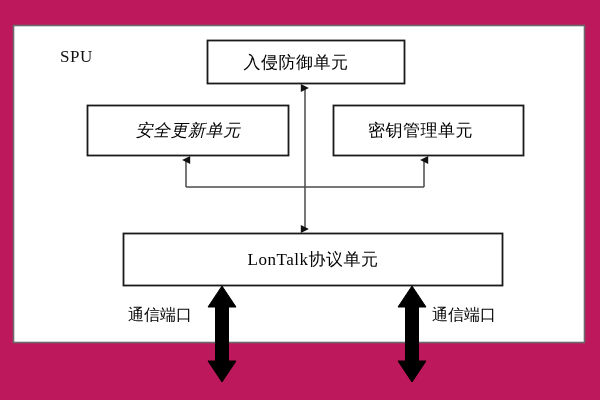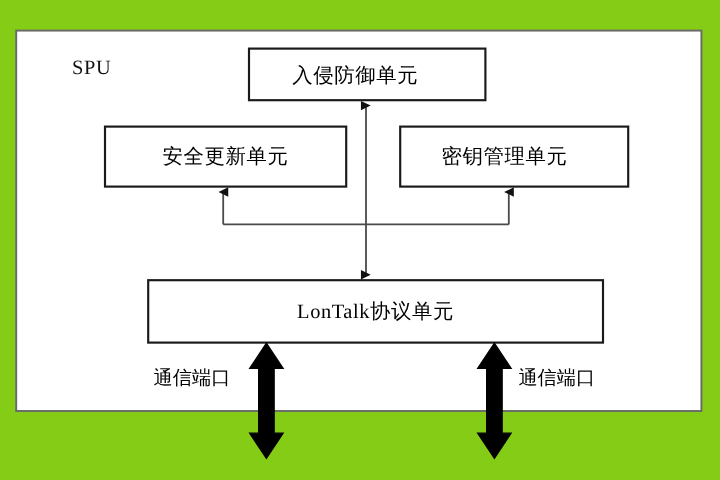--- a/index.html
+++ b/index.html
@@ -7,21 +7,21 @@
     padding: 0;
     background: #ffffff;
   }
   body {
     font-family: "Liberation Serif", "DejaVu Serif", serif;
   }
   #canvas {
     position: relative;
     width: 600px;
     height: 400px;
-    background: #84cc16;
+    background: #be185d;
     overflow: hidden;
   }
   svg.diagram {
     position: absolute;
     left: 0;
     top: 0;
     width: 600px;
     height: 400px;
   }
   .box-label {
@@ -95,21 +95,21 @@
                L 412 382
                L 398 361 L 405.5 361
                L 405.5 307 L 398 307 Z" fill="#000000" stroke="#000000" stroke-width="1"></path>
     </g>
   </svg>
 
   <div class="spu-label" style="left:60px; top:47px;">SPU</div>
 
   <div class="box-label unit-label" style="left:207px; top:40px; width:178px; height:44px;">入侵防御单元</div>
 
-  <div class="box-label unit-label" style="left:87px; top:105px; width:202px; height:51px;">安全更新单元</div>
+  <div class="box-label unit-label" style="left:87px; top:105px; width:202px; height:51px;font-style:italic;">安全更新单元</div>
 
   <div class="box-label unit-label" style="left:333px; top:105px; width:175px; height:51px;">密钥管理单元</div>
 
   <div class="box-label unit-label" style="left:123px; top:233px; width:380px; height:53px;border-radius:21px;">LonTalk协议单元</div>
 
   <div class="port-label" style="left:128px; top:305px;">通信端口</div>
 
   <div class="port-label" style="left:432px; top:305px;">通信端口</div>
 
 </div>

